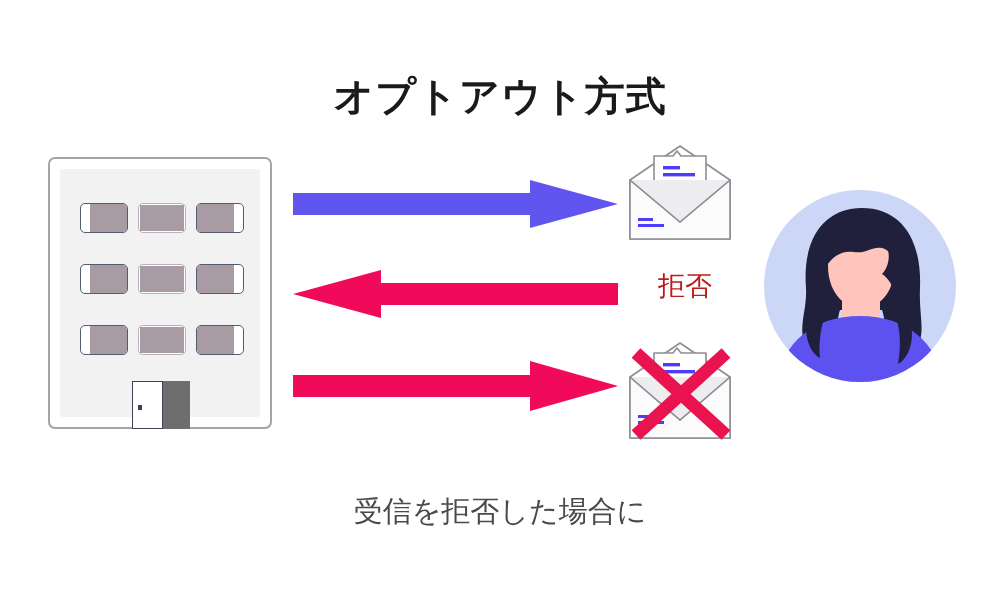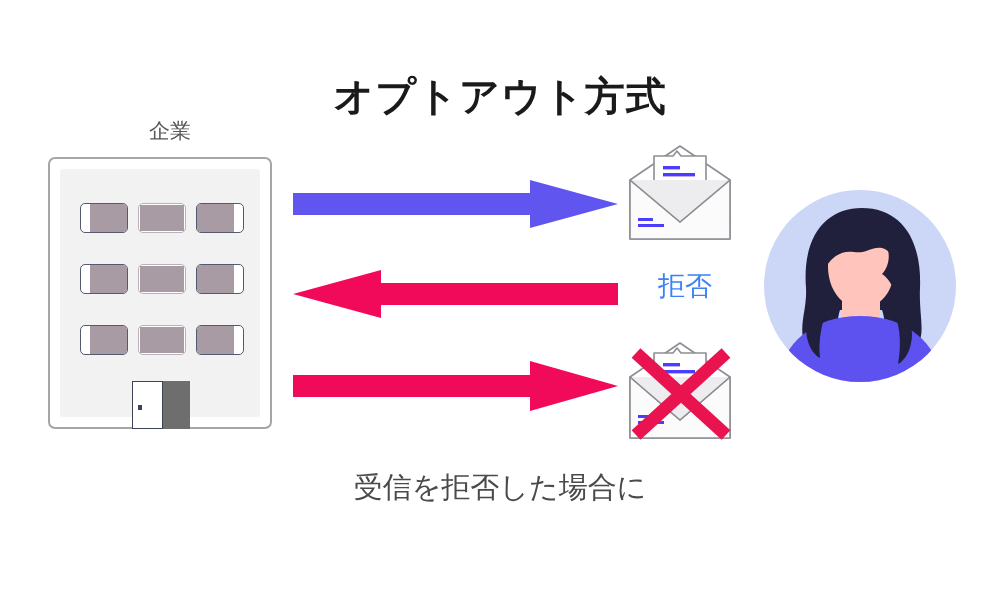--- a/index.html
+++ b/index.html
@@ -146,21 +146,21 @@
   #envelope-delivered { left: 624px; top: 140px; width: 112px; height: 105px; }
   #envelope-blocked   { left: 620px; top: 335px; width: 120px; height: 110px; }
 
   
   #refuse-label {
     position: absolute;
     left: 630px;
     top: 270px;
     width: 110px;
     font-size: 27px;
-    color: #3b82f6;
+    color: #b91c1c;
     text-align: center;
     line-height: 1.2;
   }
 
   
   #avatar {
     position: absolute;
     left: 762px;
     top: 188px;
     width: 196px;
@@ -171,30 +171,29 @@
   #caption {
     position: absolute;
     left: 0;
     top: 465px;
     width: 1000px;
     text-align: center;
     font-size: 29px;
     color: #4a4a4a;
     line-height: 1.55;
   }
-  #caption div { display: block; }
+  #caption div { display: block; margin-top: 24px; }
 </style>
 </head>
 <body>
 
 <div id="canvas">
 
   <div class="title">オプトアウト方式</div>
 
-  <div class="side-label" id="label-company">企業</div>
 
 
   <div id="building">
     <div id="building-inner">
 
       <div class="window-row" id="wrow-0">
         <div class="window pane-right">
             <span class="pane"></span>
           </div>
         <div class="window pane-full">

